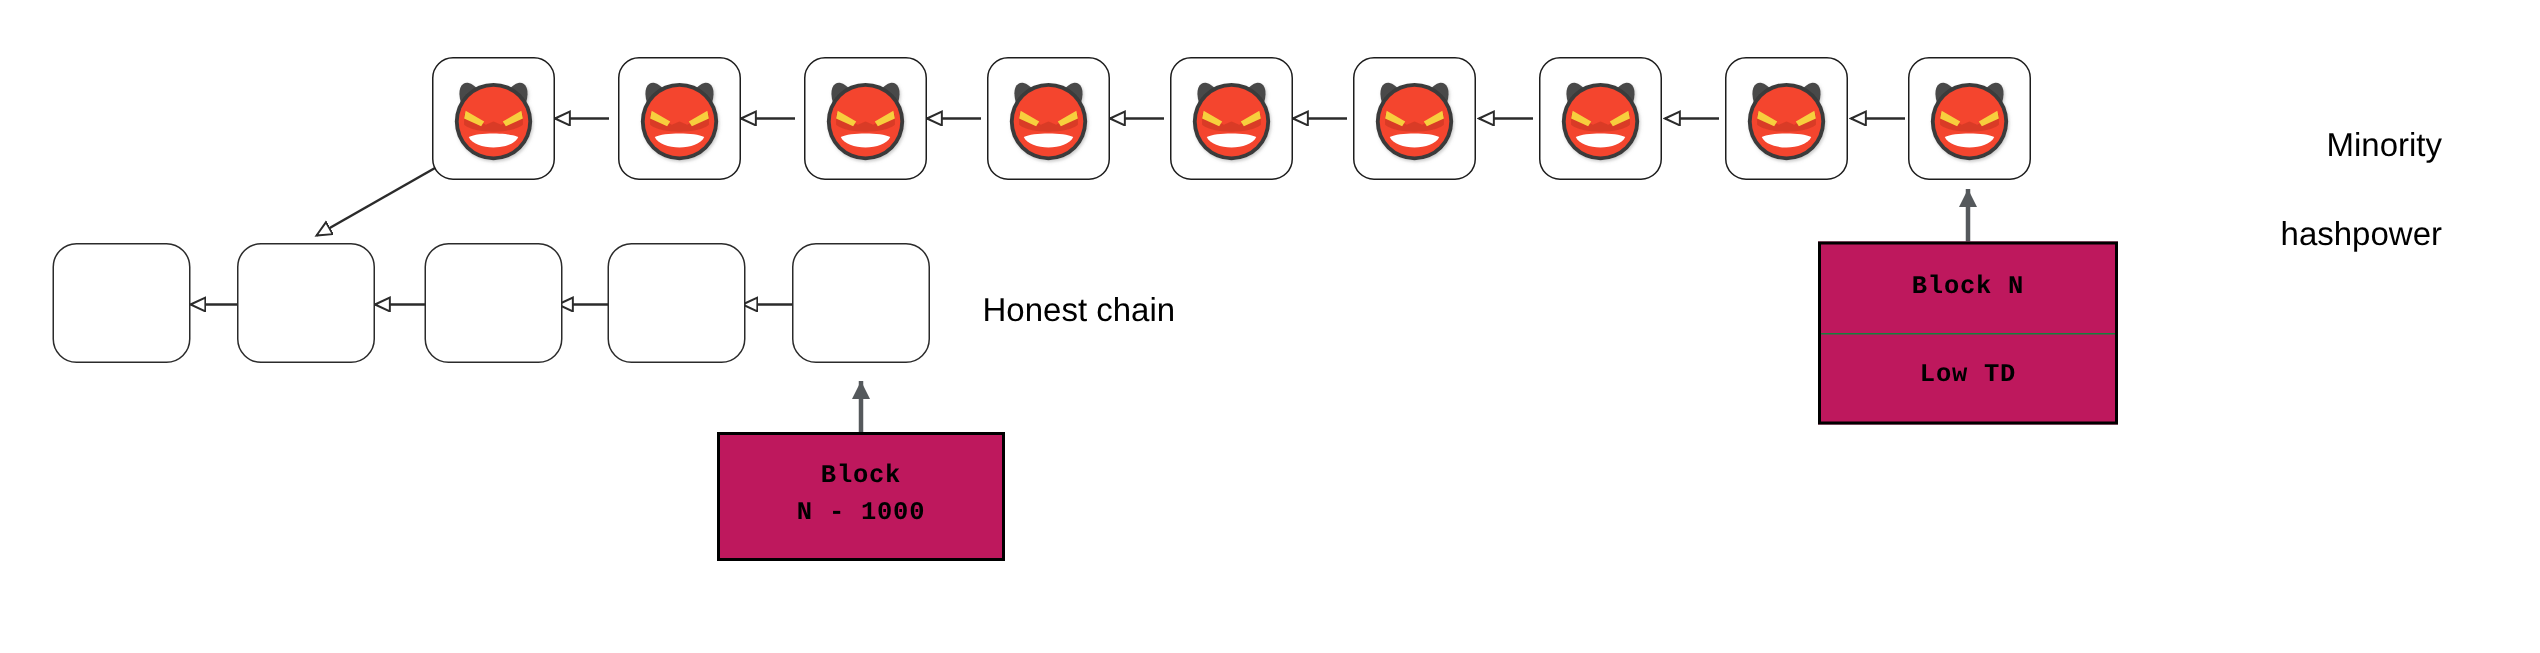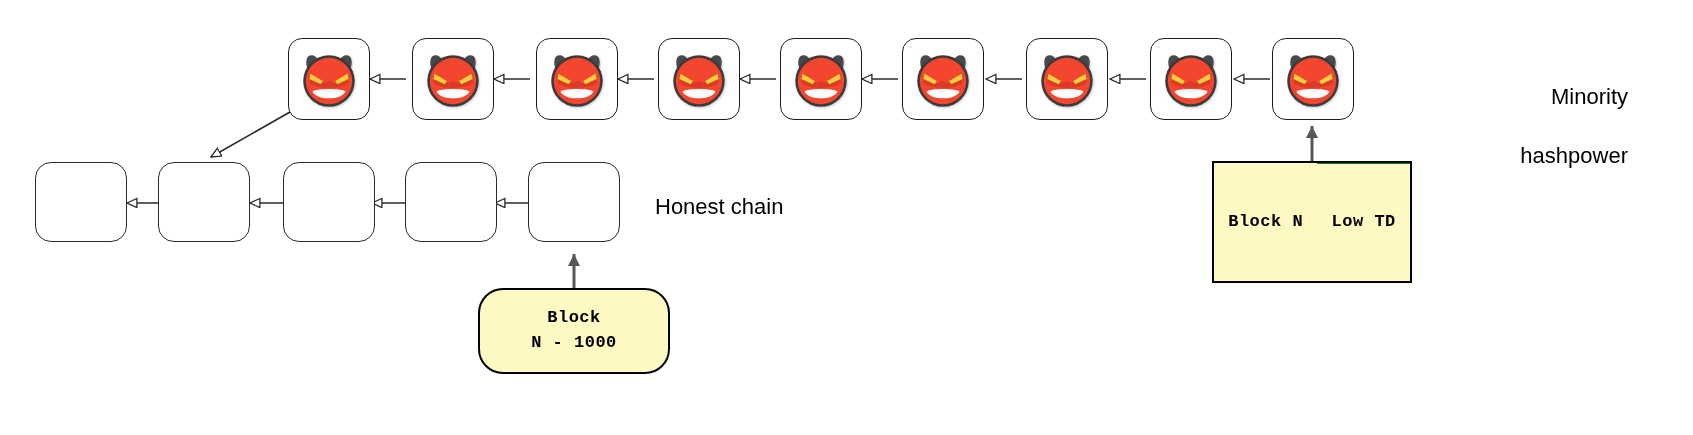--- a/index.html
+++ b/index.html
@@ -43,24 +43,24 @@
   
   .honest-box {
     background: #ffffff;
     border: 1.4px solid #2b2b2b;
     border-radius: 16px;
   }
   
   .callout {
     position: absolute;
     box-sizing: border-box;
-    background: #fef9c3;
+    background: #be185d;
     border: 2px solid #000000;
     display: flex;
-    flex-direction: row;
+    flex-direction: column;
   }
   .callout-row {
     box-sizing: border-box;
     flex: 1 1 auto;
     display: flex;
     align-items: center;
     justify-content: center;
     font-family: "Liberation Mono", "DejaVu Sans Mono", monospace;
     font-size: 17px;
     font-weight: 700;
@@ -260,21 +260,21 @@
     </svg>
   </span>
 </div>
 
 <div class="node honest-box" style="left:35px; top:162px; width:92px; height:80px;"></div>
 <div class="node honest-box" style="left:158px; top:162px; width:92px; height:80px;"></div>
 <div class="node honest-box" style="left:283px; top:162px; width:92px; height:80px;"></div>
 <div class="node honest-box" style="left:405px; top:162px; width:92px; height:80px;"></div>
 <div class="node honest-box" style="left:528px; top:162px; width:92px; height:80px;"></div>
 
-<div class="callout" style="left:478px; top:288px; width:192px; height:86px;border-radius:25px;">
+<div class="callout" style="left:478px; top:288px; width:192px; height:86px;">
   <div class="callout-row">Block
 N - 1000</div>
 </div>
 
 <div class="callout" style="left:1212px; top:161px; width:200px; height:122px;">
   <div class="callout-row">Block N</div>
   <div class="callout-row">Low TD</div>
 </div>
 
 <div class="label" style="left:655px; top:192px;">Honest chain</div>

